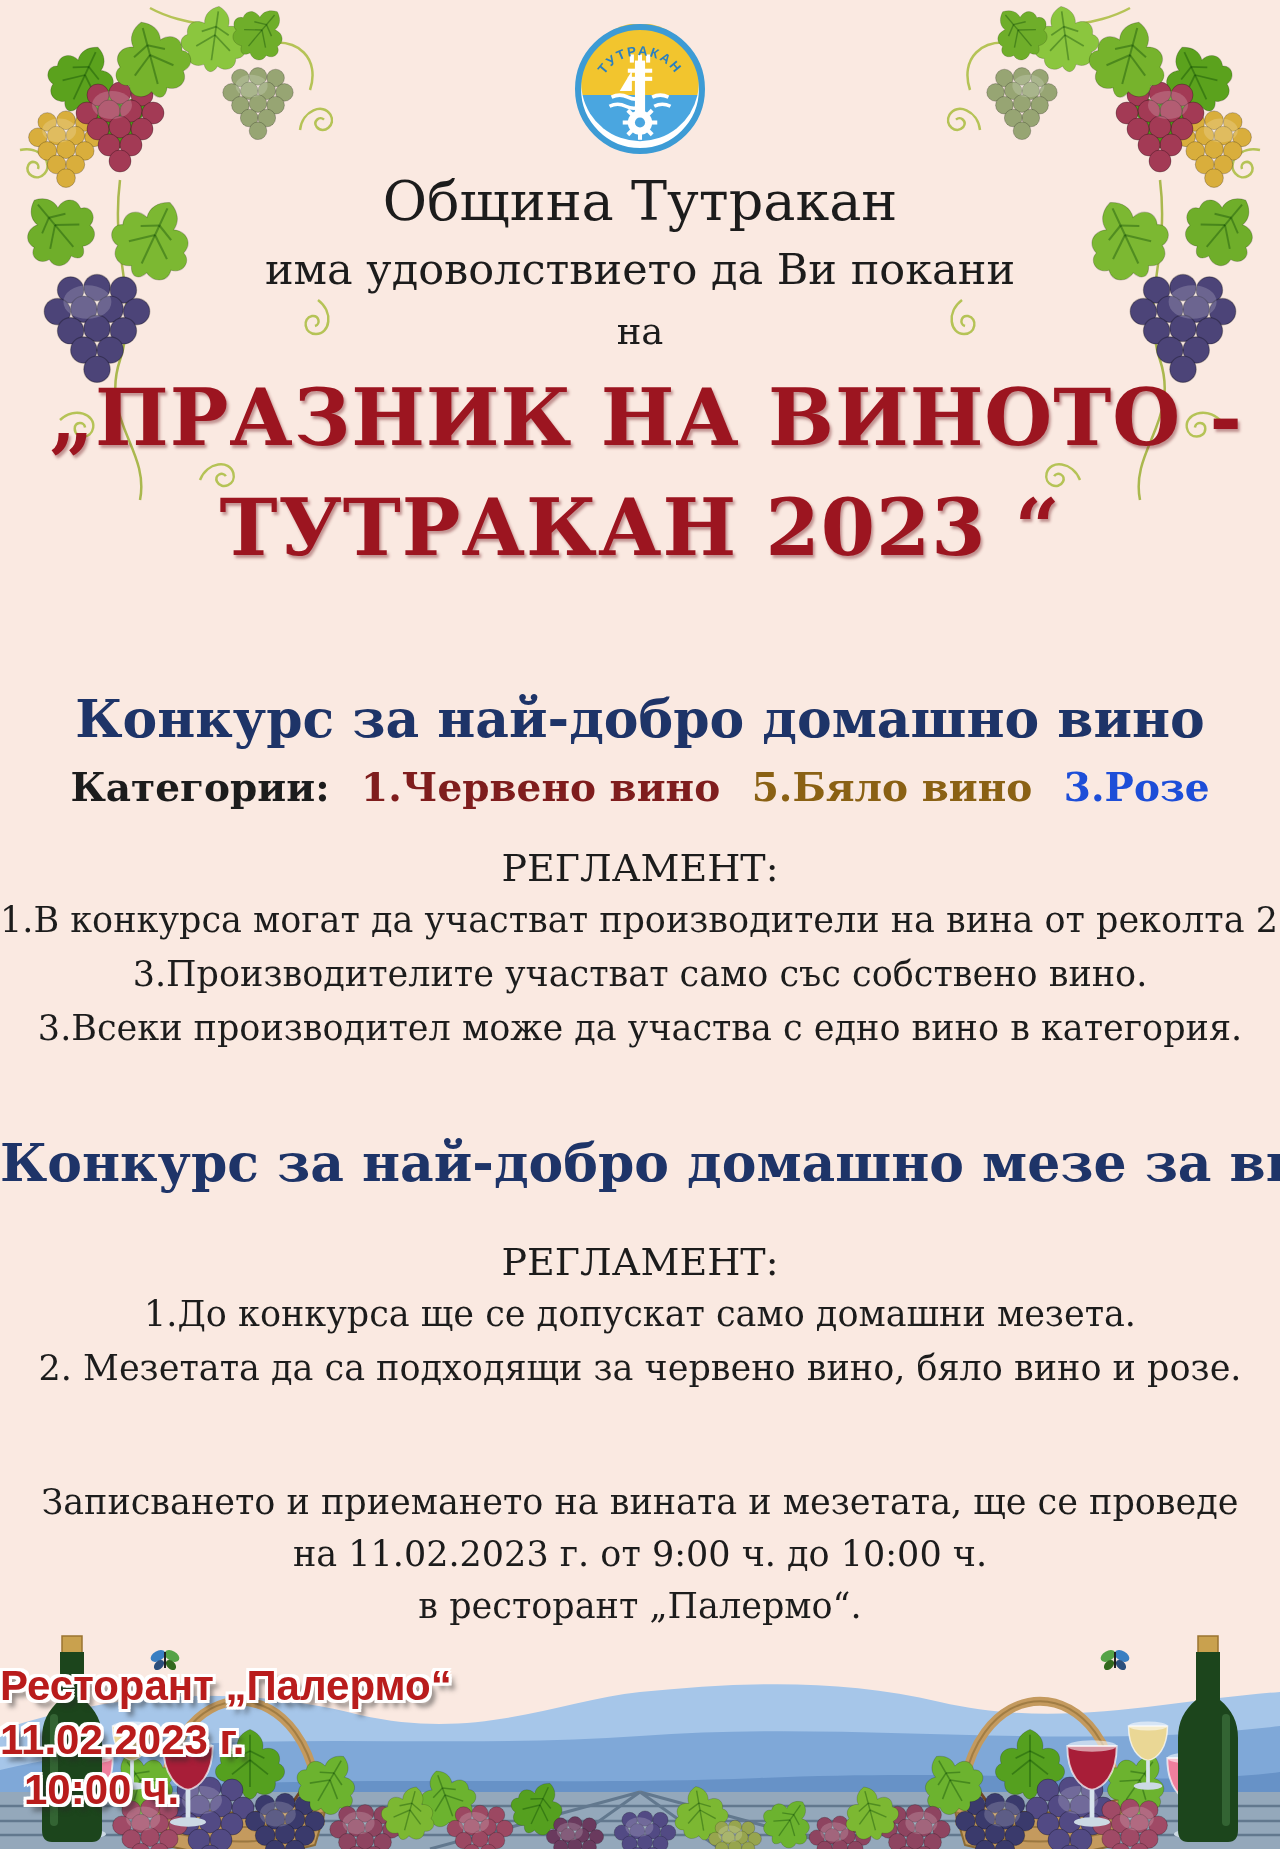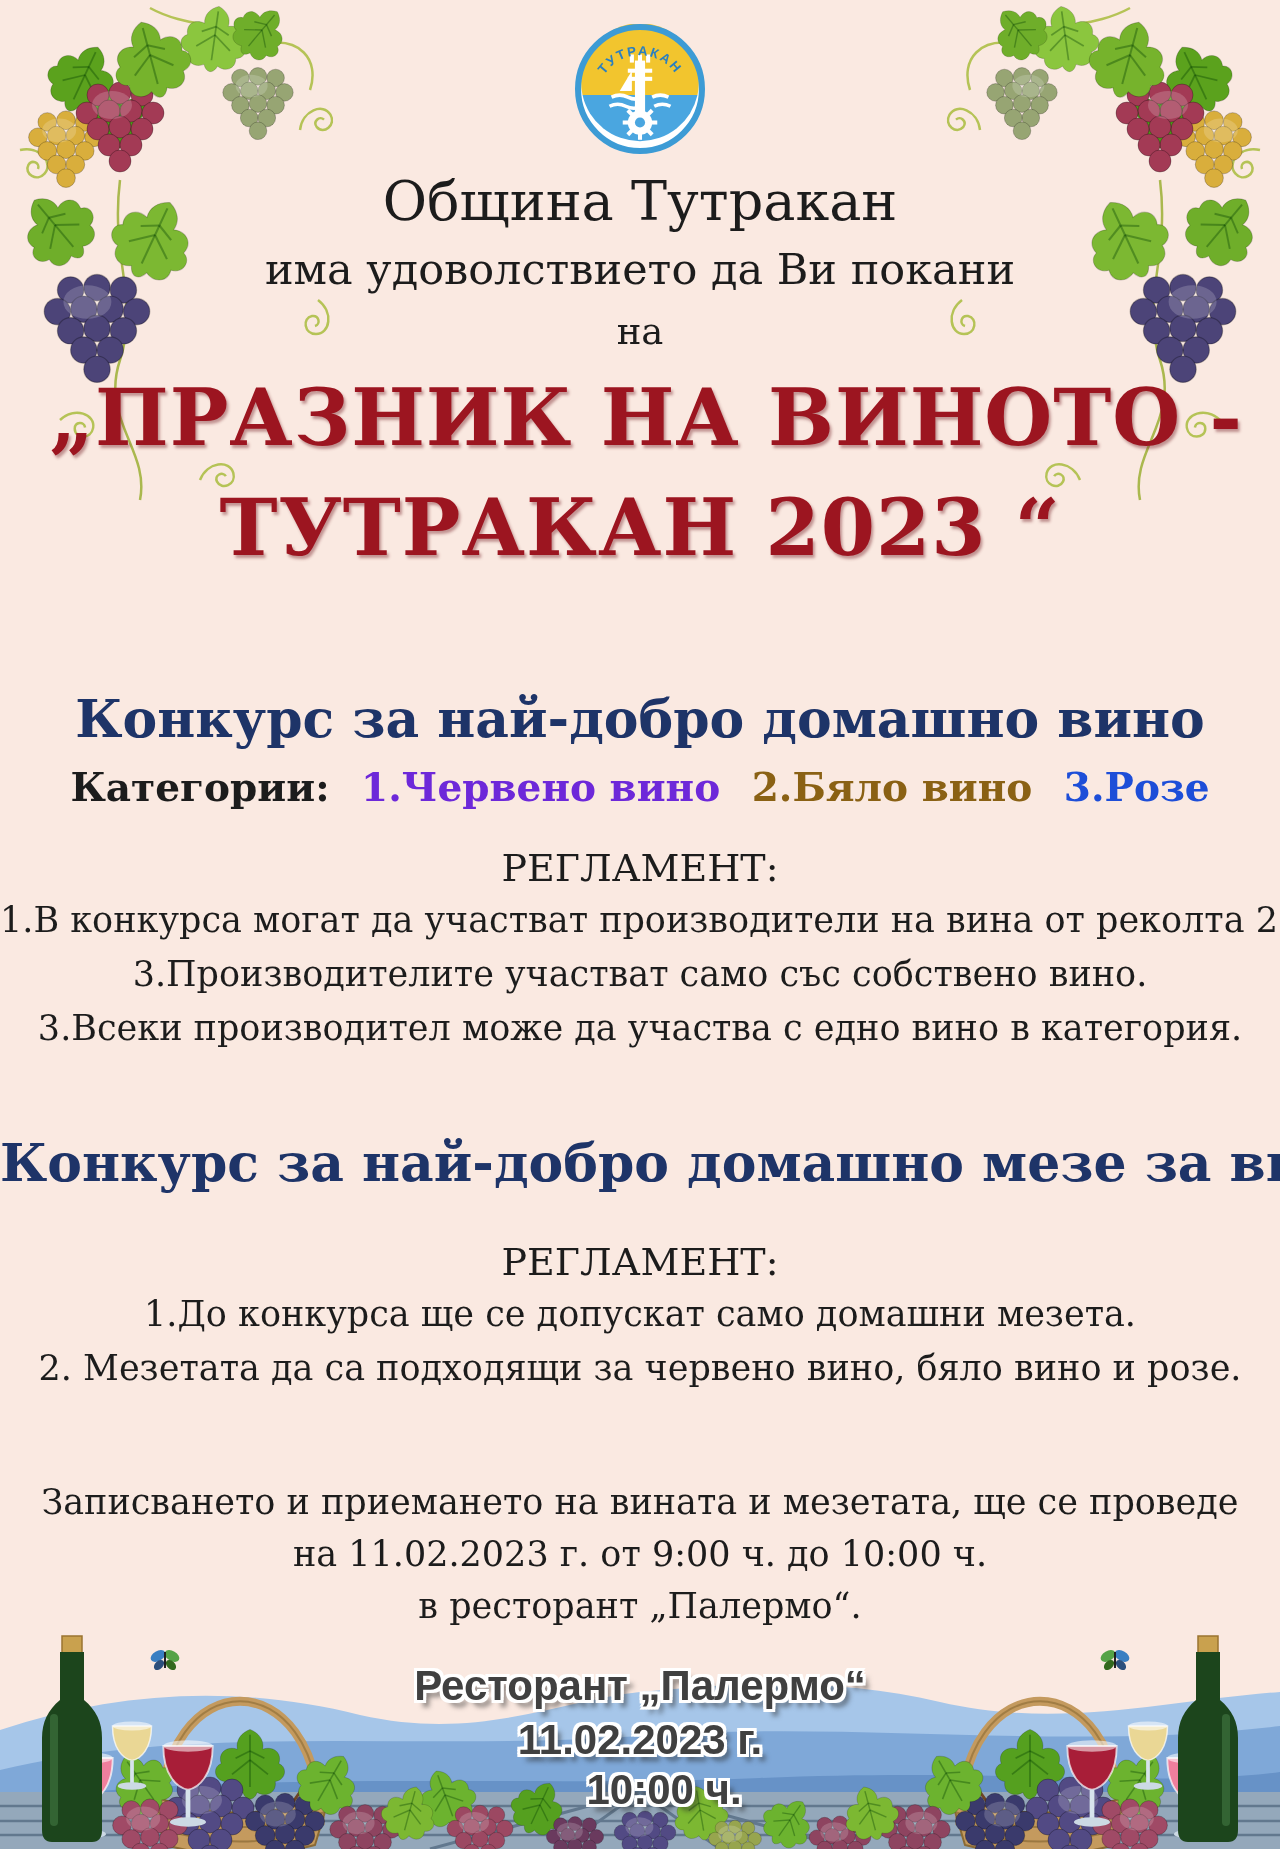--- a/index.html
+++ b/index.html
@@ -29,22 +29,22 @@
   .cats span{margin:0 9px;}
   .reg-title{font-size:38px;}
   .rg1{top:846px;}
   .rg2{top:1240px;}
   .rule{font-size:35px;}
   .wr1{top:900px;} .wr2{top:954px;} .wr3{top:1008px;}
   .mr1{top:1294px;} .mr2{top:1348px;}
   .ri1{top:1482px;} .ri2{top:1534px;} .ri3{top:1586px;}
   .banner{position:absolute;top:1630px;left:0;width:1280px;height:219px;}
   .banner-text{
-    position:absolute;left:0;width:100%;text-align:center;white-space:nowrap;
-    font-family:"Liberation Sans",sans-serif;font-weight:bold;color:#404040;z-index:5;
+    position:absolute;left:0;width:100%;white-space:nowrap;
+    font-family:"Liberation Sans",sans-serif;font-weight:bold;color:#b91c1c;z-index:5;
     text-shadow:3px 3px 0 #fff,-3px 3px 0 #fff,3px -3px 0 #fff,-3px -3px 0 #fff,
       0 3px 0 #fff,0 -3px 0 #fff,3px 0 0 #fff,-3px 0 0 #fff,6px 7px 5px rgba(40,40,40,.55);
   }
   .bt1{top:1662px;font-size:42px;}
   .bt2{top:1716px;font-size:42px;}
   .bt3{top:1766px;font-size:42px;padding-left:24px;}
 </style>
 </head>
 <body>
 
@@ -190,22 +190,22 @@
   <div class="txt it h-line1">Община Тутракан</div>
   <div class="txt it h-line2">има удоволствието да Ви покани</div>
   <div class="txt it h-line3">на</div>
 
   <div class="txt it title-line title1" style="color: rgb(156, 21, 32);">„ПРАЗНИК НА ВИНОТО -</div>
   <div class="txt it title-line title2" style="color: rgb(156, 21, 32);">ТУТРАКАН 2023 “</div>
 
   <div class="txt it contest-heading ch1" style="color: rgb(30, 52, 104);">Конкурс за най-добро домашно вино</div>
   <div class="txt it cats">
     <span>Категории:</span>
-    <span style="color: #6d28d9;">1.Червено вино</span>
-    <span style="color: rgb(138, 97, 20);">2.Бяло вино</span>
+    <span style="color: #7f1d1d;">1.Червено вино</span>
+    <span style="color: rgb(138, 97, 20);">5.Бяло вино</span>
     <span style="color: #1d4ed8;">3.Розе</span>
   </div>
   <div class="txt it reg-title rg1">РЕГЛАМЕНТ:</div>
   <div class="txt it rule wr1">1.В конкурса могат да участват производители на вина от реколта 2022 г.</div>
   <div class="txt it rule wr2">3.Производителите участват само със собствено вино.</div>
   <div class="txt it rule wr3">3.Всеки производител може да участва с едно вино в категория.</div>
 
   <div class="txt it contest-heading ch2" style="color: rgb(30, 52, 104);">Конкурс за най-добро домашно мезе за вино</div>
   <div class="txt it reg-title rg2">РЕГЛАМЕНТ:</div>
   <div class="txt it rule mr1">1.До конкурса ще се допускат само домашни мезета.</div>

